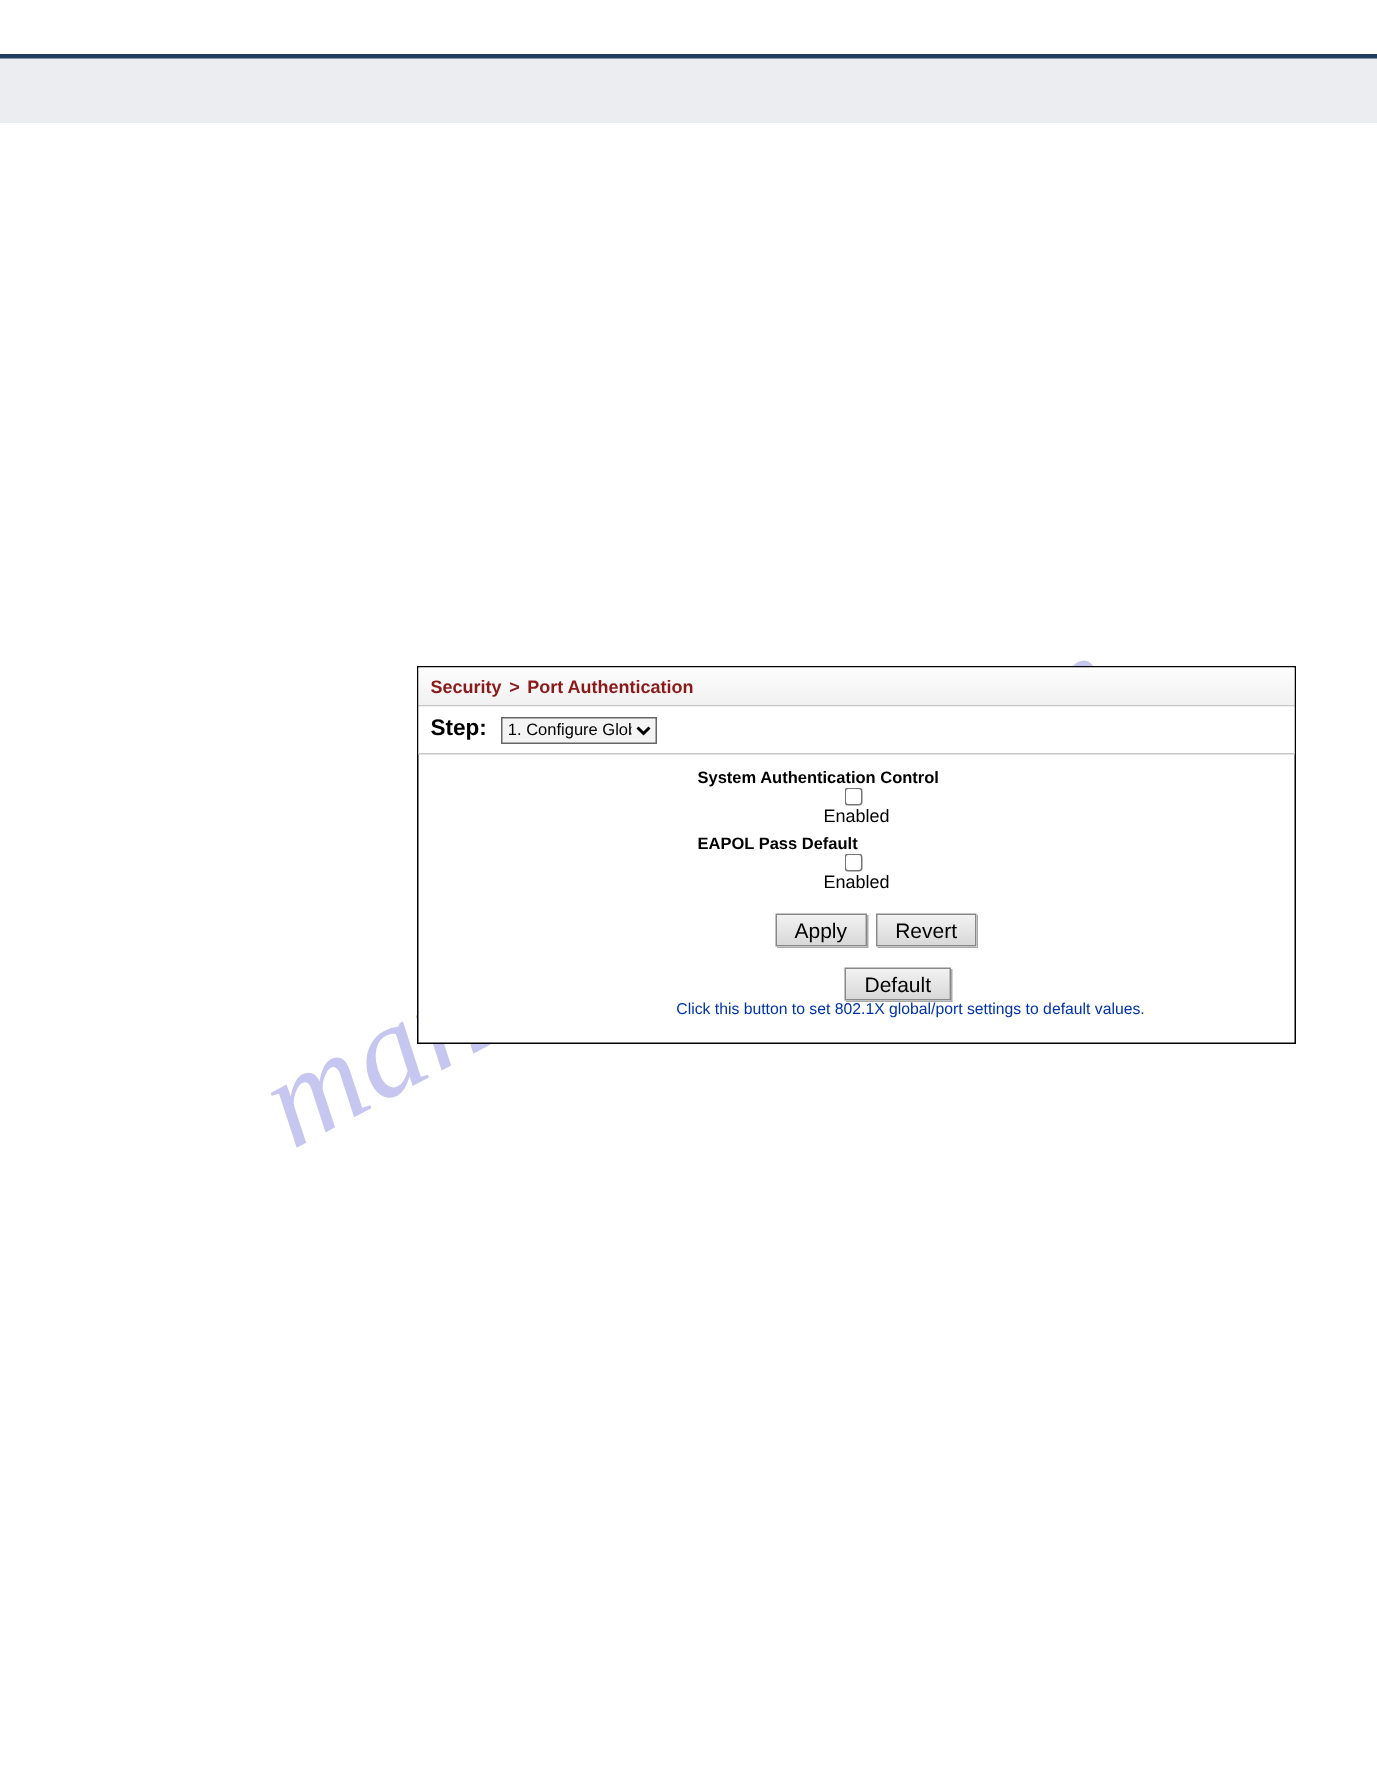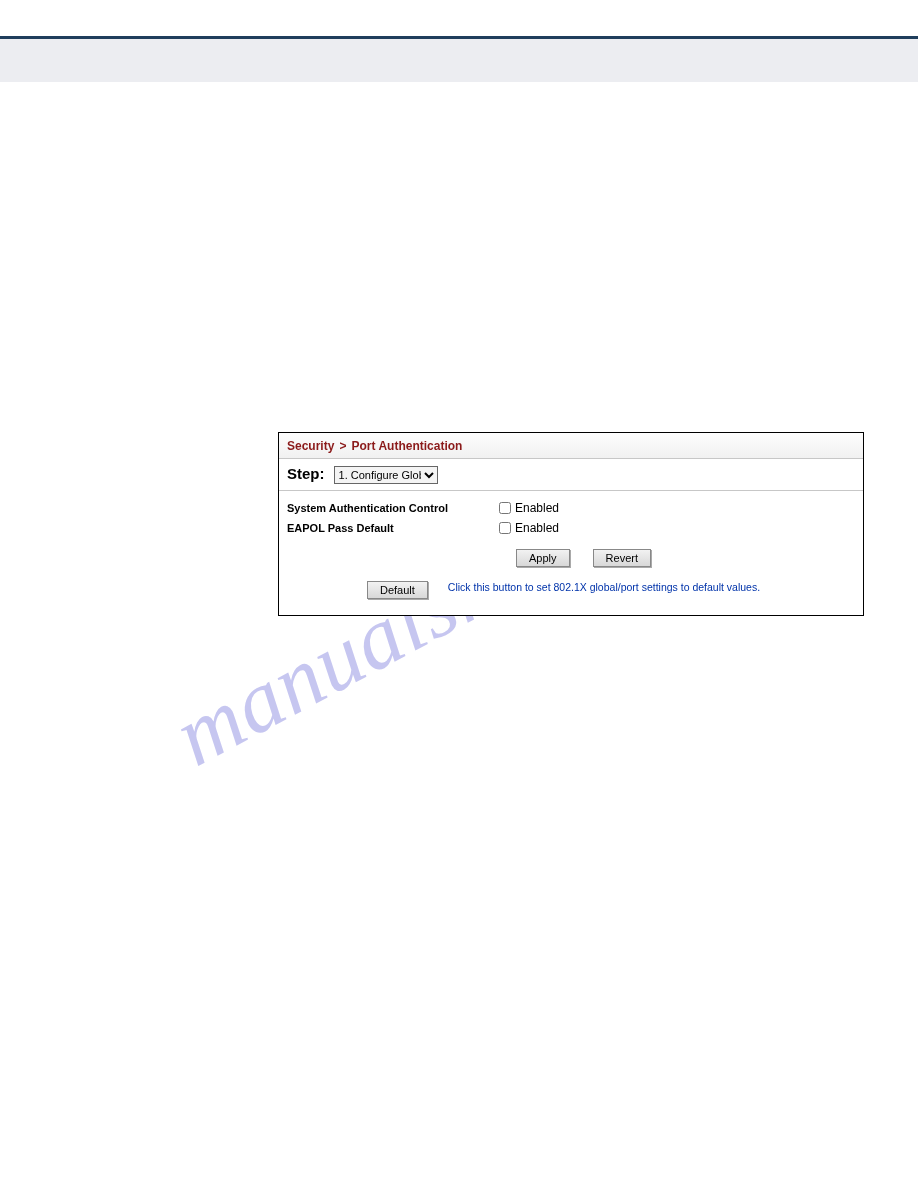--- a/index.html
+++ b/index.html
@@ -30,21 +30,21 @@
       font-size: 88px;
       font-style: italic;
       color: rgba(120, 120, 220, 0.42);
       white-space: nowrap;
       pointer-events: none;
       letter-spacing: 1px;
       z-index: 1;
     }
     .panel {
       position: absolute;
-      top: 432px;
+      top: 444px;
       left: 278px;
       width: 586px;
       border: 1.5px solid #000;
       background: #fff;
       z-index: 2;
     }
     .breadcrumb {
       background: linear-gradient(#fdfdfd, #f1f1f1);
       padding: 6px 8px 5px;
       border-bottom: 1px solid #c7c7c7;
@@ -84,20 +84,21 @@
       height: 18px;
       width: 104px;
     }
     .form-body {
       padding: 10px 8px 8px;
     }
     .form-row {
       display: flex;
       align-items: center;
       margin-bottom: 6px;
+      flex-direction: column;
     }
     .form-label {
       width: 212px;
       font-weight: bold;
       color: #000;
       font-size: 11px;
     }
     .form-check {
       margin-right: 4px;
       width: 12px;
@@ -106,32 +107,33 @@
     .form-check-text {
       font-size: 12px;
       color: #000;
     }
     .button-row {
       text-align: right;
       padding: 8px 204px 6px 0;
     }
     .btn {
       font-family: inherit;
-      font-size: 11px;
+      font-size: 14px;
       background: linear-gradient(#f2f2f2, #d8d8d8);
       border: 1px solid #888;
       padding: 2px 12px;
-      margin-left: 20px;
+      margin-left: 3px;
       cursor: pointer;
       box-shadow: 1px 1px 0 #aaa;
     }
     .default-row {
       padding: 8px 8px 8px 60px;
       display: flex;
-      align-items: flex-start;
+      align-items: center;
+      flex-direction: column;
     }
     .default-text {
       color: #0033aa;
       font-size: 10.5px;
       margin-left: 8px;
       padding-left: 12px;
     }
   </style>
 </head>
 <body>

